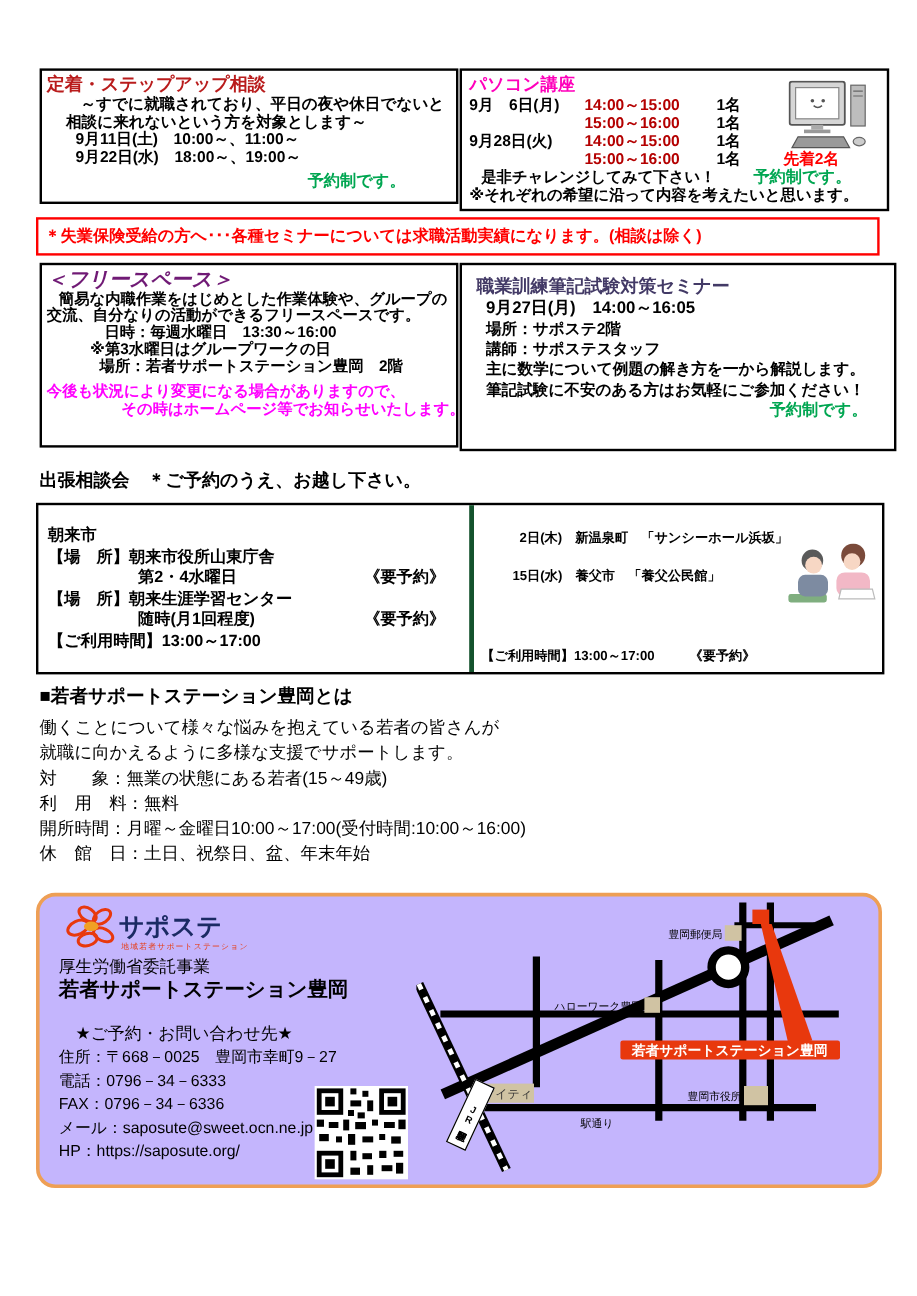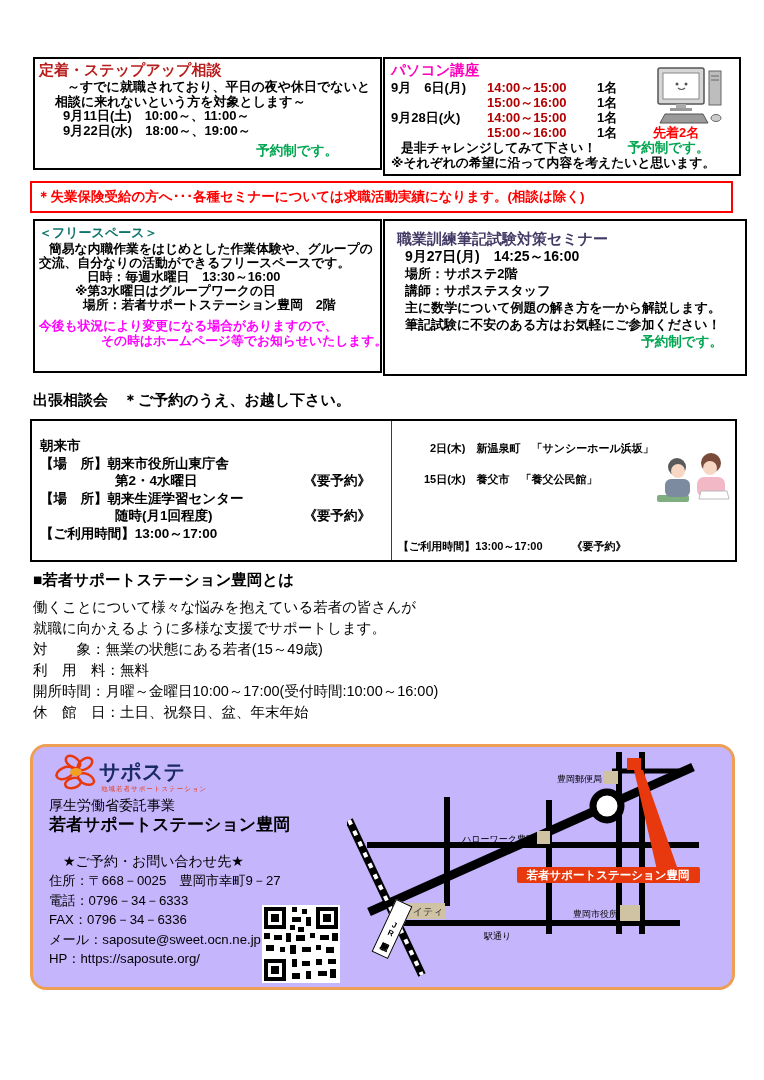--- a/index.html
+++ b/index.html
@@ -27,34 +27,34 @@
   .pnote{font-weight:bold;font-size:12.8px;line-height:15px;}
   .computer-wrap{position:absolute;right:14px;top:8px;}
 
   
   .notice{left:30px;top:181px;width:699px;height:28px;border:2px solid #ff0000;
           display:flex;align-items:center;position:absolute;background:#fff;}
   .notice-text{color:#ff0000;font-weight:bold;font-size:13.5px;padding-left:5px;white-space:nowrap;}
 
   
   .box-free{left:33px;top:219px;width:341px;height:148px;padding:2px 0 0 4px;}
-  .free-title{color:#0f766e;font-weight:bold;font-size:13px;line-height:19px;}
+  .free-title{color:#701a75;font-weight:bold;font-size:17px;line-height:19px;font-style:italic;}
   .free-line{font-weight:bold;font-size:12.8px;line-height:14px;}
   .free-note{color:#ff00ff;font-weight:bold;font-size:12.8px;line-height:14.5px;}
 
   
   .box-seminar{left:383px;top:219px;width:348px;height:145px;padding:8px 0 0 12px;}
   .seminar-title{color:#433a66;font-weight:bold;font-size:15px;line-height:19px;}
   .seminar-line{font-weight:bold;font-size:13px;line-height:17px;}
   .seminar-yoyaku{text-align:right;padding-right:22px;}
 
   
   .shucchou-heading{left:33px;top:391px;font-weight:bold;font-size:15px;}
   .stable{left:30px;top:419px;width:703px;height:139px;border:2px solid #000;display:flex;position:absolute;}
-  .cell-left{width:345px;border-right:1px solid #14532d;padding:16px 6px 12px 8px;}
+  .cell-left{width:345px;border-right:4px solid #14532d;padding:16px 6px 12px 8px;}
   .cell-right{flex:1;position:relative;padding:6px 6px 0 6px;}
   .tline{font-weight:bold;font-size:13.5px;line-height:17.5px;white-space:nowrap;}
   .subrow{display:flex;gap:12px;}
   .subrow .sub{padding-left:75px;}
   .subrow .req{margin-left:auto;margin-right:14px;}
   .visit-line{font-weight:bold;font-size:11px;white-space:nowrap;}
   .people-wrap{position:absolute;right:4px;top:32px;}
   .visit-hours{position:absolute;left:6px;bottom:6px;}
 
   
@@ -146,21 +146,21 @@
     <div class="free-line line">交流、自分なりの活動ができるフリースペースです。</div>
     <div class="free-line line" style="padding-left:48px;">日時：毎週水曜日　13:30～16:00</div>
     <div class="free-line line" style="padding-left:36px;">※第3水曜日はグループワークの日</div>
     <div class="free-line line" style="padding-left:44px;">場所：若者サポートステーション豊岡　2階</div>
     <div class="free-note line" style="margin-top:7px;">今後も状況により変更になる場合がありますので、</div>
     <div class="free-note line" style="padding-left:62px;">その時はホームページ等でお知らせいたします。</div>
   </div>
 
   <div class="box box-seminar">
     <div class="seminar-title line">職業訓練筆記試験対策セミナー</div>
-    <div class="seminar-line line" style="padding-left:8px;font-size:14px;">9月27日(月)　14:25～16:00</div>
+    <div class="seminar-line line" style="padding-left:8px;font-size:14px;">9月27日(月)　14:00～16:05</div>
     <div class="seminar-line line" style="padding-left:8px;">場所：サポステ2階</div>
     <div class="seminar-line line" style="padding-left:8px;">講師：サポステスタッフ</div>
     <div class="seminar-line line" style="padding-left:8px;">主に数学について例題の解き方を一から解説します。</div>
     <div class="seminar-line line" style="padding-left:8px;">筆記試験に不安のある方はお気軽にご参加ください！</div>
     <div class="yoyaku-green seminar-yoyaku line">予約制です。</div>
   </div>
 
   <div class="abs shucchou-heading line">出張相談会　＊ご予約のうえ、お越し下さい。</div>
 
   <div class="stable">

